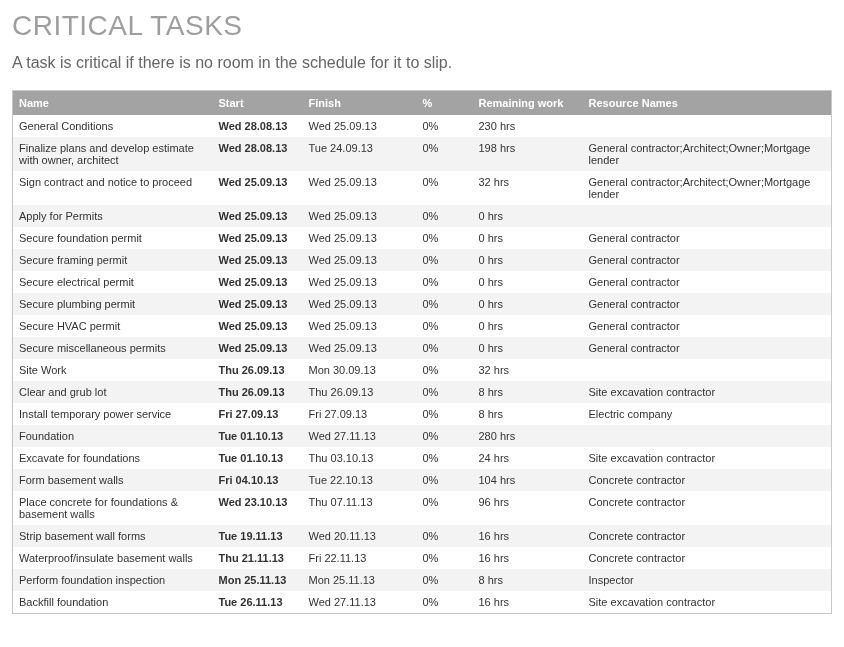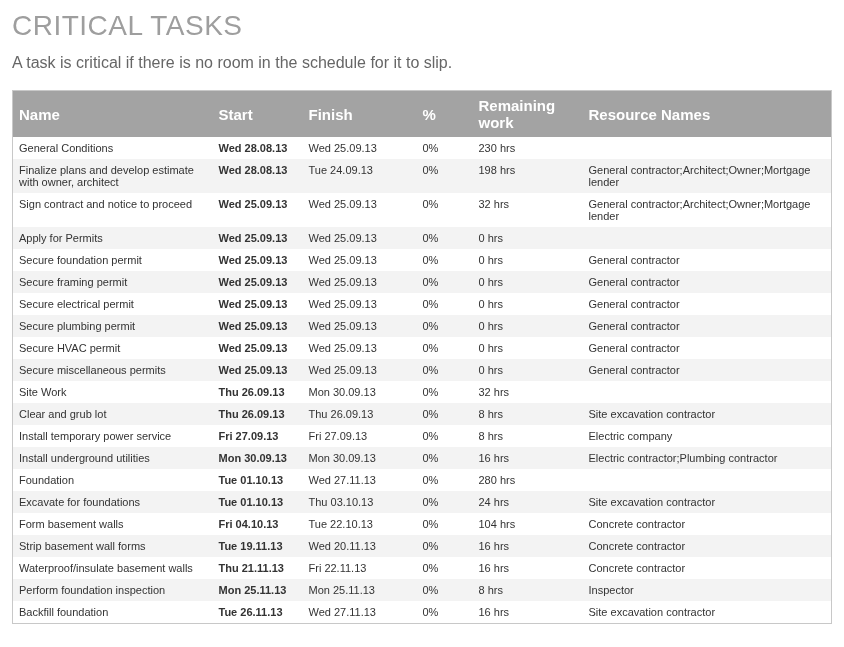--- a/index.html
+++ b/index.html
@@ -32,21 +32,21 @@
       border: 1px solid #c8c8c8;
       border-collapse: collapse;
       table-layout: fixed;
     }
     .table th {
       background: #a3a3a3;
       color: #fff;
       font-weight: 700;
       text-align: left;
       padding: 6px 6px;
-      font-size: 15px;
+      font-size: 11px;
       border: none;
     }
     .table td {
       padding: 5px 6px;
       font-size: 11px;
       color: #333;
       vertical-align: top;
       word-wrap: break-word;
     }
     .table tbody tr:nth-child(even) td {
@@ -179,28 +179,20 @@
       </tr>
       <tr>
         <td class="col-name">Install temporary power service</td>
         <td class="col-start">Fri 27.09.13</td>
         <td class="col-finish">Fri 27.09.13</td>
         <td class="col-pct">0%</td>
         <td class="col-remaining">8 hrs</td>
         <td class="col-resources">Electric company</td>
       </tr>
       <tr>
-        <td class="col-name">Install underground utilities</td>
-        <td class="col-start">Mon 30.09.13</td>
-        <td class="col-finish">Mon 30.09.13</td>
-        <td class="col-pct">0%</td>
-        <td class="col-remaining">16 hrs</td>
-        <td class="col-resources">Electric contractor;Plumbing contractor</td>
-      </tr>
-      <tr>
         <td class="col-name">Foundation</td>
         <td class="col-start">Tue 01.10.13</td>
         <td class="col-finish">Wed 27.11.13</td>
         <td class="col-pct">0%</td>
         <td class="col-remaining">280 hrs</td>
         <td class="col-resources"></td>
       </tr>
       <tr>
         <td class="col-name">Excavate for foundations</td>
         <td class="col-start">Tue 01.10.13</td>
@@ -208,20 +200,28 @@
         <td class="col-pct">0%</td>
         <td class="col-remaining">24 hrs</td>
         <td class="col-resources">Site excavation contractor</td>
       </tr>
       <tr>
         <td class="col-name">Form basement walls</td>
         <td class="col-start">Fri 04.10.13</td>
         <td class="col-finish">Tue 22.10.13</td>
         <td class="col-pct">0%</td>
         <td class="col-remaining">104 hrs</td>
+        <td class="col-resources">Concrete contractor</td>
+      </tr>
+      <tr>
+        <td class="col-name">Place concrete for foundations &amp; basement walls</td>
+        <td class="col-start">Wed 23.10.13</td>
+        <td class="col-finish">Thu 07.11.13</td>
+        <td class="col-pct">0%</td>
+        <td class="col-remaining">96 hrs</td>
         <td class="col-resources">Concrete contractor</td>
       </tr>
       <tr>
         <td class="col-name">Strip basement wall forms</td>
         <td class="col-start">Tue 19.11.13</td>
         <td class="col-finish">Wed 20.11.13</td>
         <td class="col-pct">0%</td>
         <td class="col-remaining">16 hrs</td>
         <td class="col-resources">Concrete contractor</td>
       </tr>

